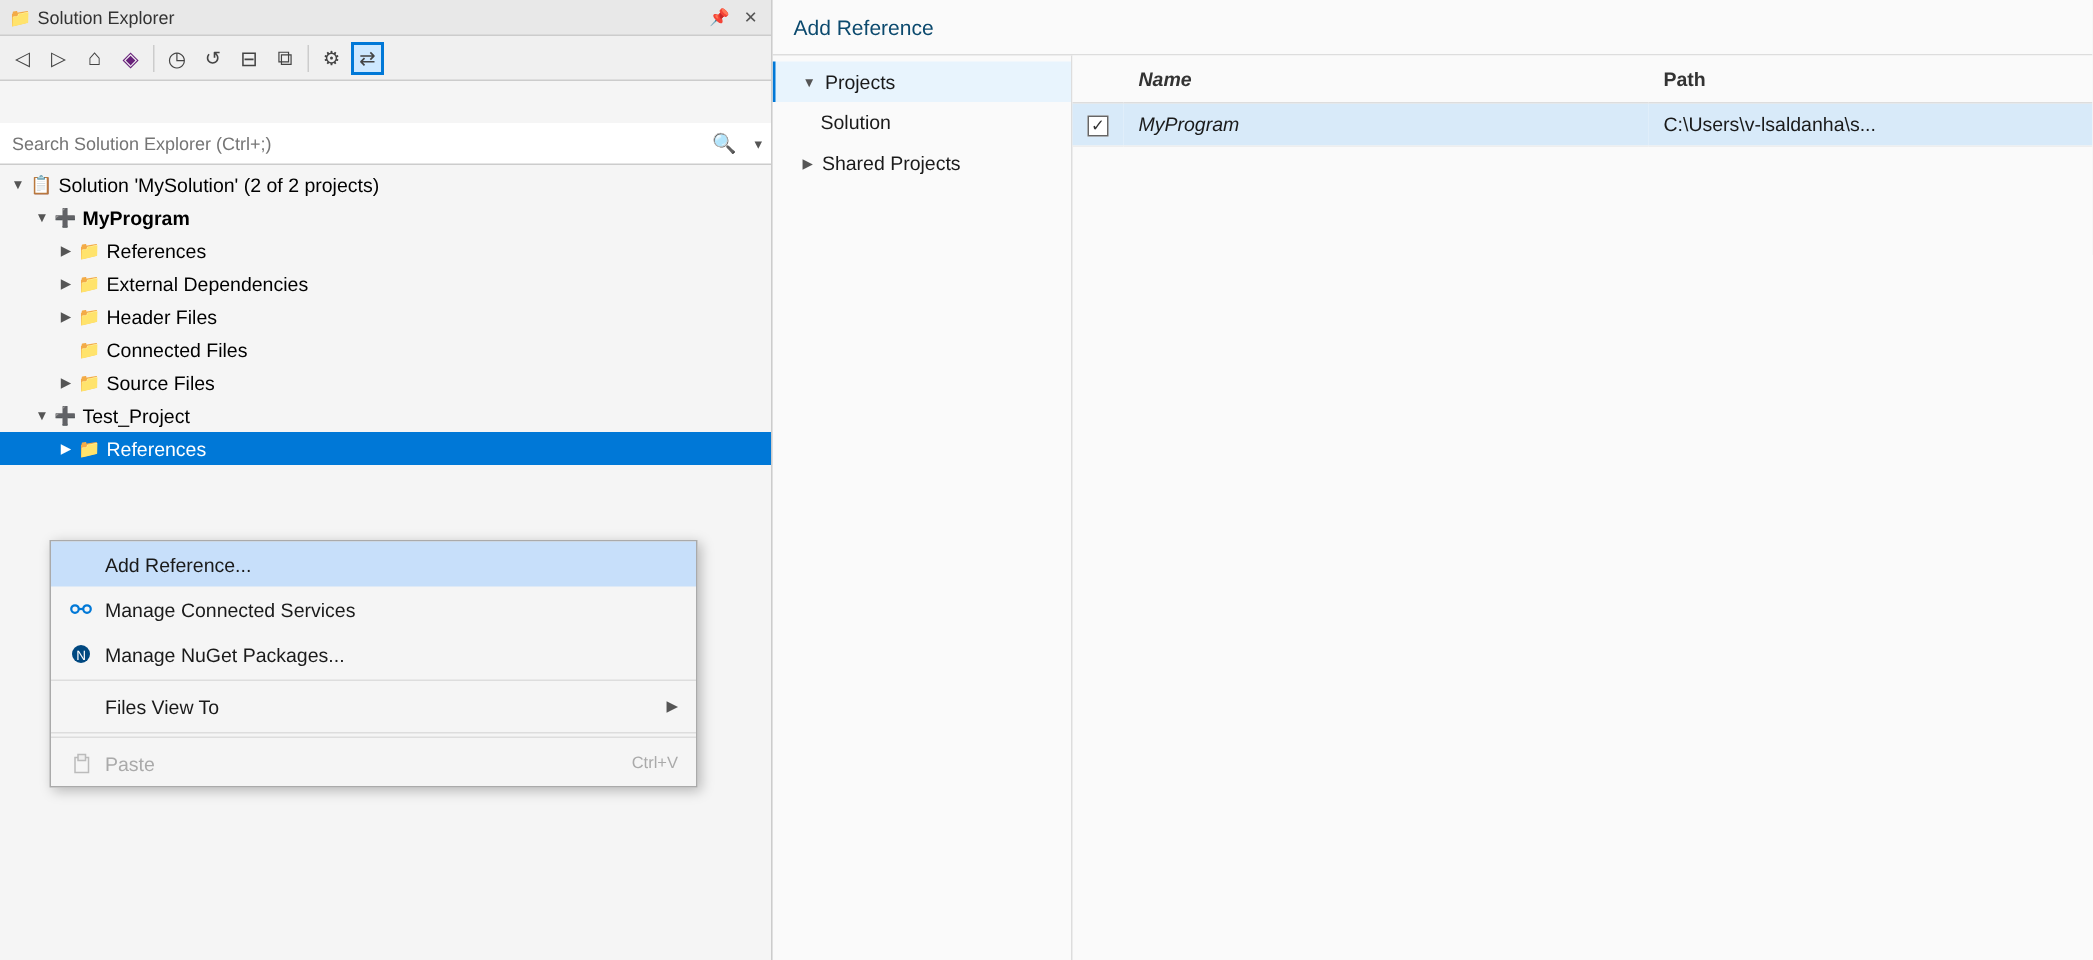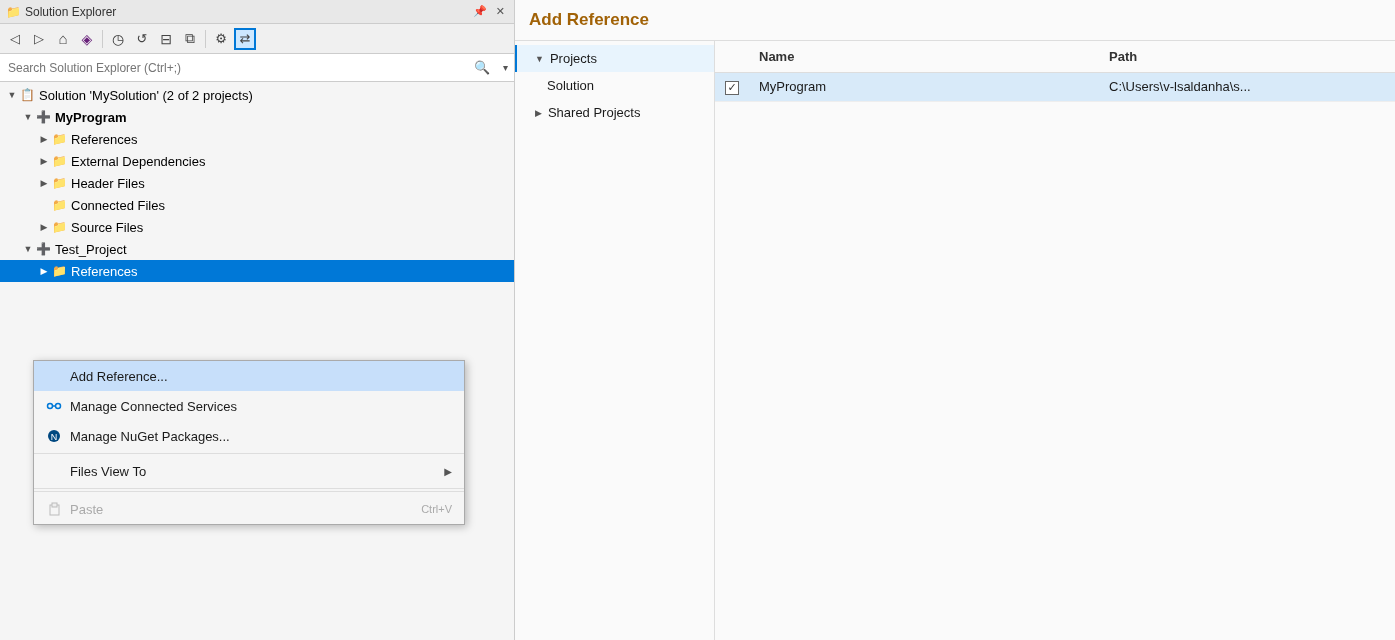--- a/index.html
+++ b/index.html
@@ -85,20 +85,21 @@
       background: #ccc;
       margin: 0 2px;
     }
 
     .se-search {
       display: flex;
       align-items: center;
       border-bottom: 1px solid #ccc;
       background: #fff;
       height: 28px;
+      margin-top: 28px;
     }
 
     .se-search input {
       flex: 1;
       border: none;
       outline: none;
       padding: 4px 8px;
       font-size: 12px;
       color: #999;
       background: transparent;
@@ -218,23 +219,23 @@
     .add-reference-panel {
       flex: 1;
       height: 640px;
       background: #fafafa;
       display: flex;
       flex-direction: column;
     }
 
     .ar-title {
       padding: 10px 14px;
-      font-size: 17px;
-      font-weight: 700;
-      color: #a16207;
+      font-size: 14px;
+      font-weight: 400;
+      color: #0c4a6e;
       border-bottom: 1px solid #ddd;
     }
 
     .ar-body {
       display: flex;
       flex: 1;
     }
 
     .ar-nav {
       width: 200px;
@@ -301,21 +302,21 @@
       border: 1px solid #666;
       display: inline-flex;
       align-items: center;
       justify-content: center;
       background: #fff;
       font-size: 11px;
       color: #333;
     }
 
     .col-checkbox { width: 24px; }
-    .col-name { width: 350px; }
+    .col-name { width: 350px; font-style: italic; }
     .col-path { flex: 1; }
   </style>
 </head>
 <body>
 
 <div class="solution-explorer">
 
   <div class="se-title-bar">
     <div class="se-title-left">
       <span style="font-size:12px;">📁</span>

